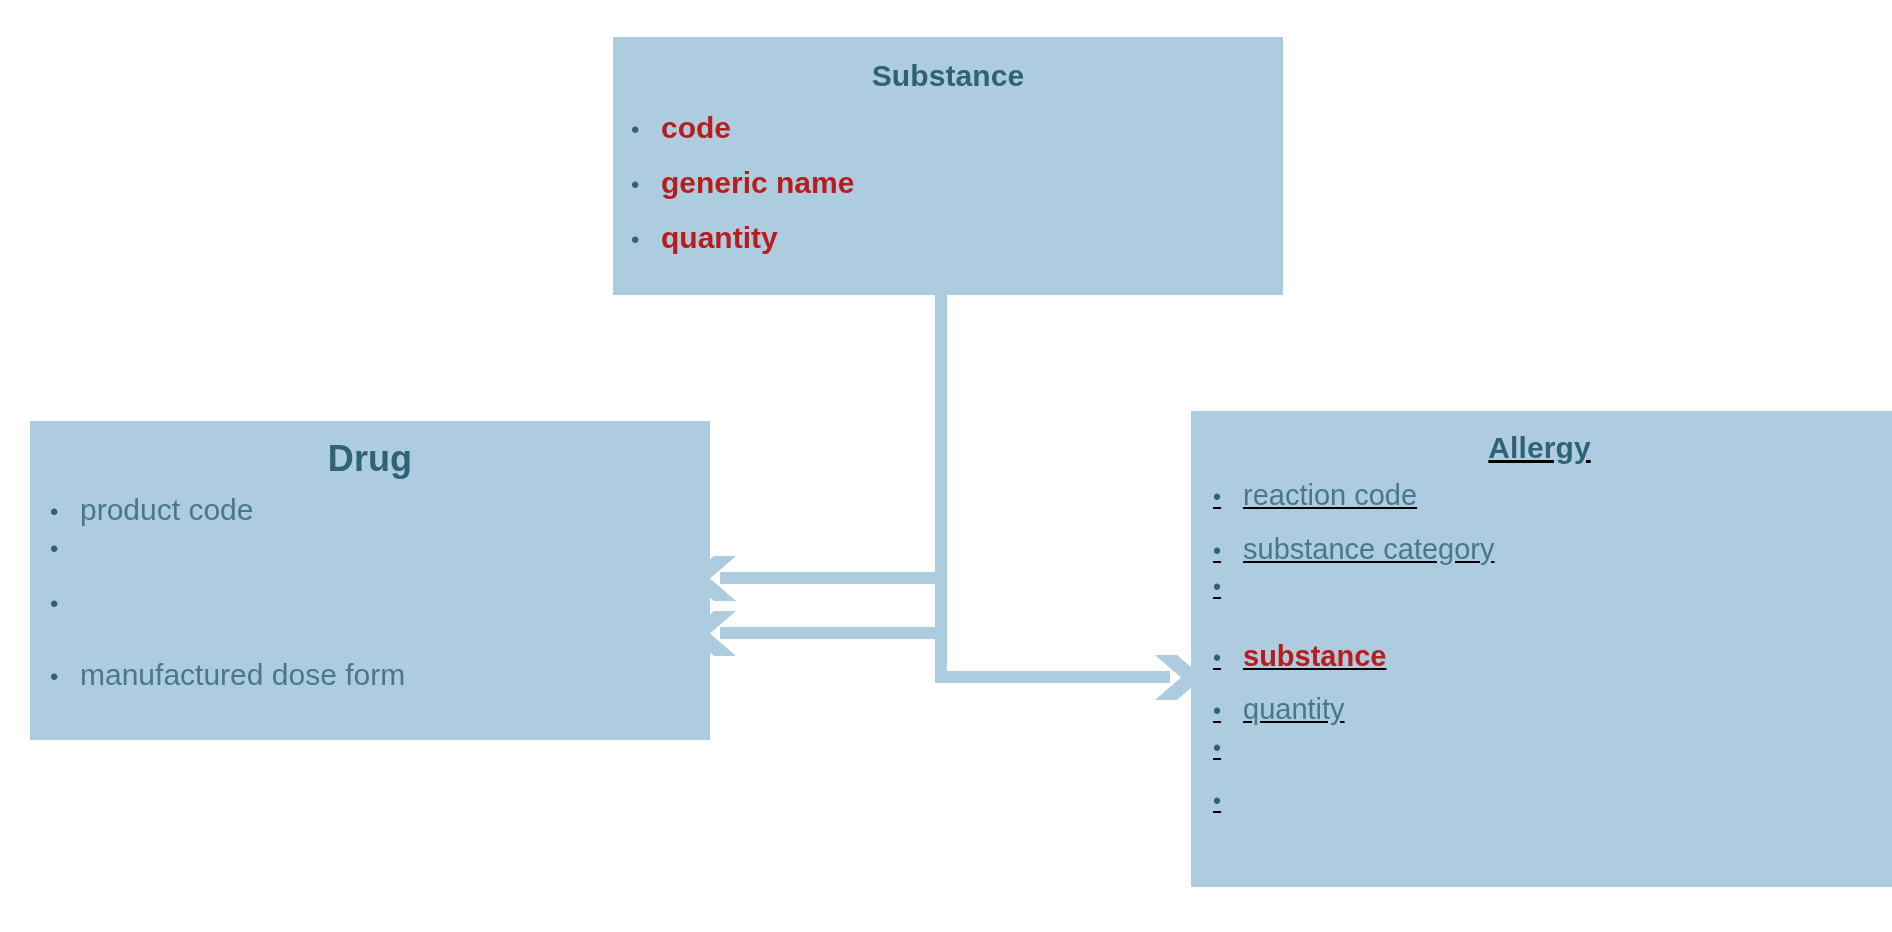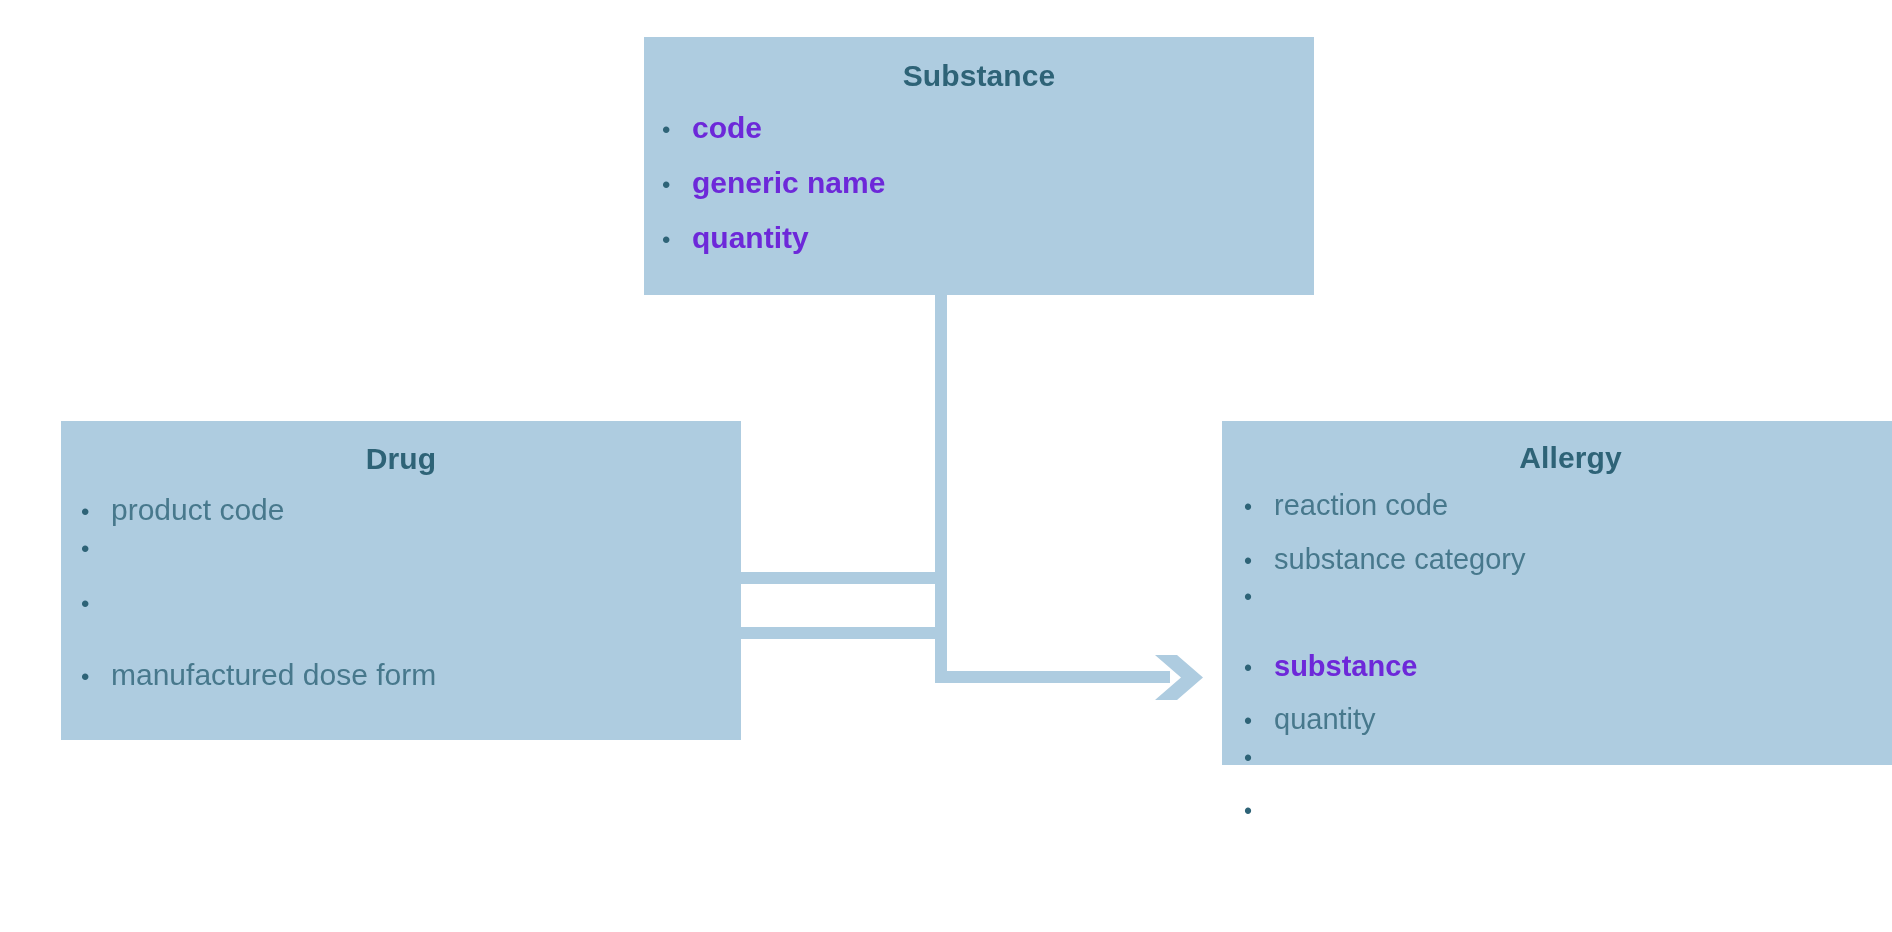--- a/index.html
+++ b/index.html
@@ -18,21 +18,20 @@
     background: #ffffff;
     overflow: hidden;
   }
 
   
   .entity {
     position: absolute;
     background: #aecce0;
     box-sizing: border-box;
     z-index: 3;
-    margin-left: 31px;
   }
   .entity-title {
     text-align: center;
     font-weight: bold;
     color: #2e6377;
     letter-spacing: 0.1px;
   }
   .attr-list {
     list-style: none;
     margin: 0;
@@ -51,21 +50,21 @@
     text-align: left;
     color: #2e6377;
     font-size: 26px;
     line-height: 1;
   }
   .attr-text {
     display: inline-block;
   }
   .attr-item.bold .attr-text {
     font-weight: bold;
-    color: #6d28d9;
+    color: #b91c1c;
   }
 
   
   #box-substance {
     left: 613px;
     top: 37px;
     width: 670px;
     height: 258px;
   }
   #box-substance .entity-title {
@@ -85,41 +84,42 @@
   #box-substance .attr-bullet { font-size: 24px; }
 
   
   #box-drug {
     left: 30px;
     top: 421px;
     width: 680px;
     height: 319px;
   }
   #box-drug .entity-title {
-    font-size: 30px;
+    font-size: 36px;
     padding-top: 20px;
     line-height: 36px;
   }
   #box-drug .attr-list {
     padding-left: 20px;
     margin-top: 5px;
   }
   #box-drug .attr-item {
     font-size: 30px;
     line-height: 55px;
     height: 55px;
   }
   #box-drug .attr-bullet { font-size: 24px; }
 
   
   #box-allergy {
     left: 1191px;
-    top: 421px;
+    top: 411px;
     width: 701px;
-    height: 344px;
+    height: 476px;
+    text-decoration: underline;
   }
   #box-allergy .entity-title {
     font-size: 30px;
     padding-top: 19px;
     line-height: 36px;
     padding-right: 4px;
   }
   #box-allergy .attr-list {
     padding-left: 22px;
     margin-top: 3px;

